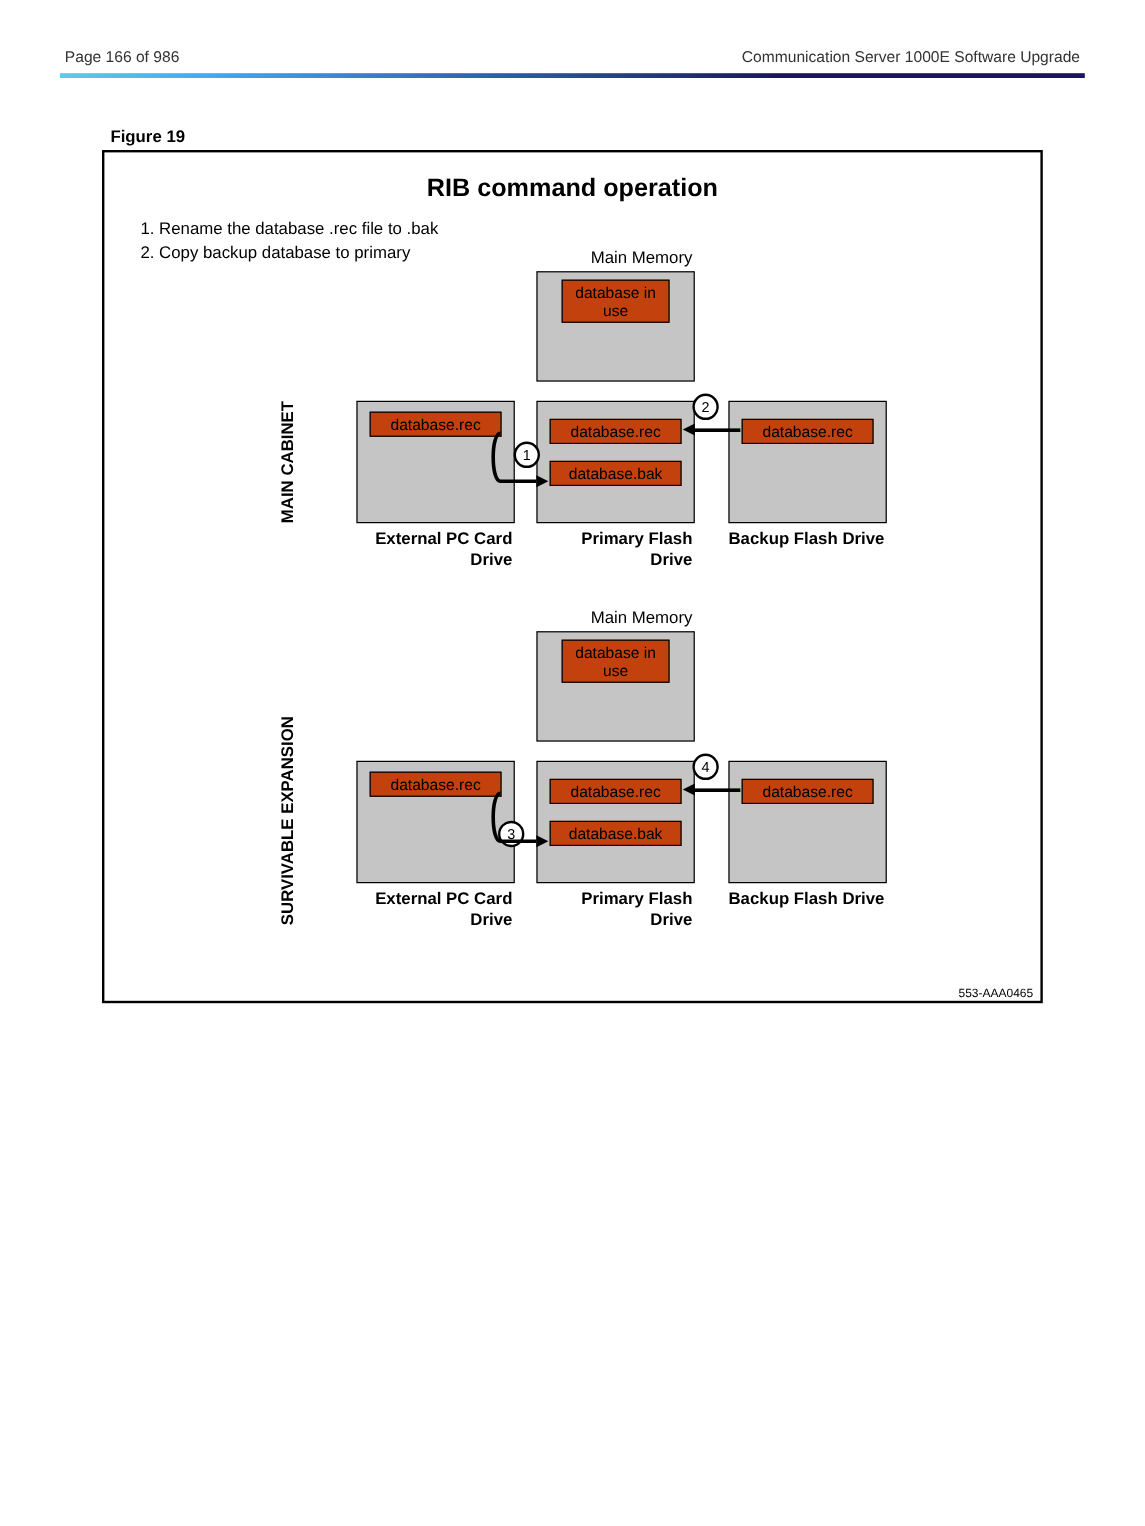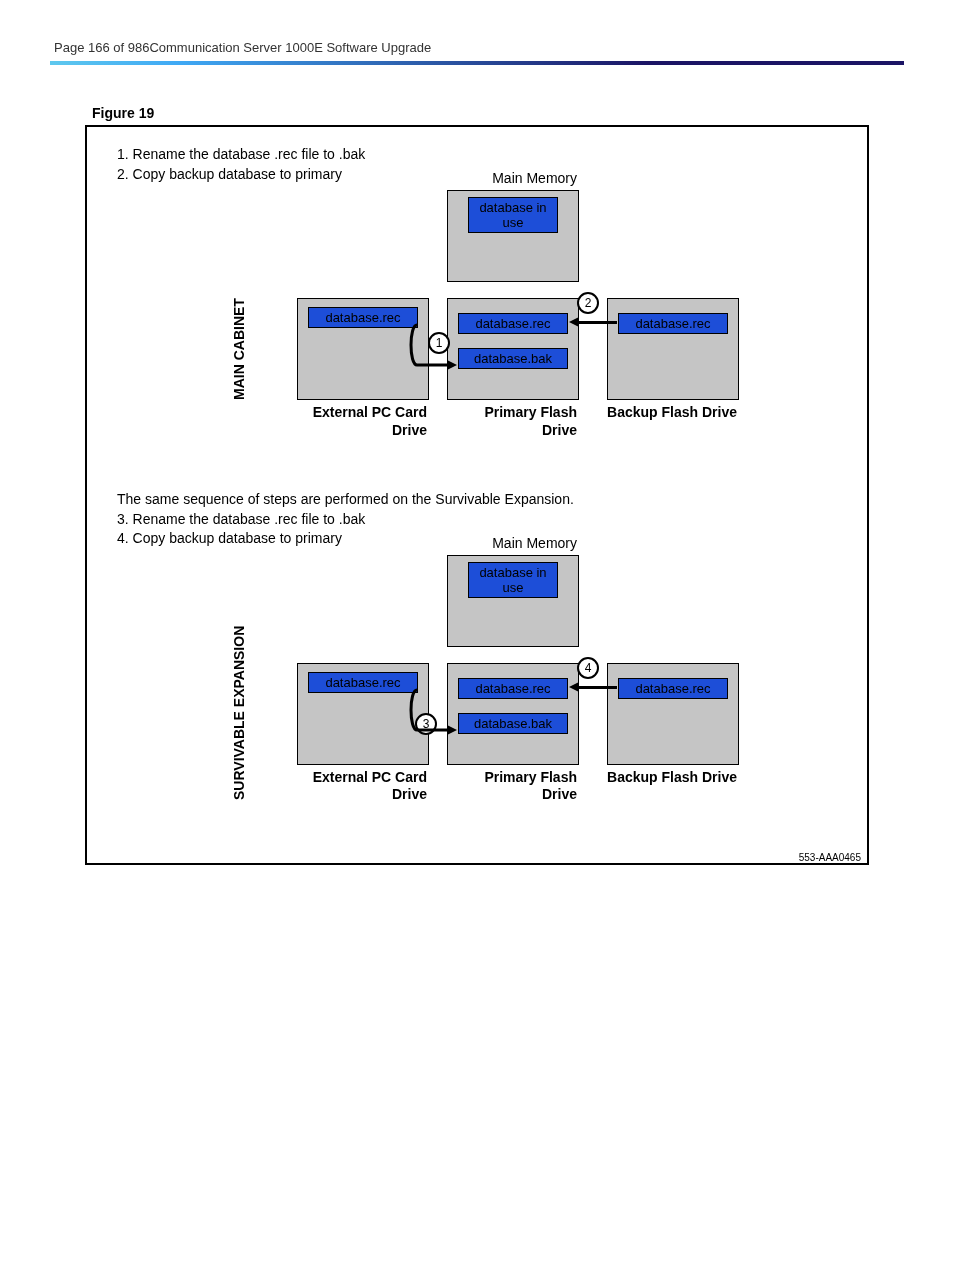--- a/index.html
+++ b/index.html
@@ -1,27 +1,27 @@
 <!DOCTYPE html>
 <html><head>
 <meta charset="utf-8">
 <style>
 body{margin:0;padding:0;font-family:Arial,Helvetica,sans-serif;background:#fff;width:954px}
 .page{padding:40px 50px}
 .header-rule{height:4px;background:linear-gradient(to right,#5ec8ee 0%,#3fa9f5 15%,#1b1464 70%,#1b1464 100%);margin-bottom:40px}
-.page-header{display:flex;font-size:13px;color:#333;margin-bottom:6px;padding:0 4px}
+.page-header{display:flex;justify-content:space-between;font-size:13px;color:#333;margin-bottom:6px;padding:0 4px}
 .figure-box{border:2px solid #000;padding:18px 30px 8px 30px;margin:0 auto;width:720px;background:#fff;position:relative}
 .fig-title{text-align:center;font-weight:bold;font-size:21px;margin-bottom:12px}
 .steps{font-size:14px;font-weight:normal;line-height:1.4;margin-bottom:6px}
 .layout{position:relative;height:300px}
 .vlabel{position:absolute;left:114px;top:120px;transform:rotate(-90deg);transform-origin:left top;font-weight:bold;font-size:14px;white-space:nowrap}
 .box{position:absolute;background:#c5c5c5;border:1px solid #000}
 .mem{left:330px;top:0;width:130px;height:90px}
 .mem-label{position:absolute;left:330px;top:-20px;width:130px;text-align:right;font-size:14px}
-.inner{background:#1d4ed8;border:1px solid #000;font-size:13px;text-align:center;padding:2px 4px;margin:4px auto;display:block}
+.inner{background:#c2410c;border:1px solid #000;font-size:13px;text-align:center;padding:2px 4px;margin:4px auto;display:block}
 .drv{top:108px;width:130px;height:100px}
 .ext{left:180px}
 .pri{left:330px}
 .bak{left:490px}
 .drv-label{position:absolute;top:214px;width:130px;text-align:right;font-size:14px;line-height:1.25}
 .num{position:absolute;width:18px;height:18px;border:2px solid #000;border-radius:50%;font-size:12px;text-align:center;line-height:18px;background:#fff;font-weight:normal}
 .arrow{position:absolute;background:#000}
 .arrow-head-r{position:absolute;width:0;height:0;border-top:5px solid transparent;border-bottom:5px solid transparent;border-right:10px solid #000}
 .svg-arrow{position:absolute;overflow:visible}
 .drawing-id{position:absolute;right:6px;bottom:0;font-size:10px}
@@ -33,20 +33,21 @@
 <div class="page">
   <div class="page-header">
     <span>Page 166 of 986</span>
     <span>Communication Server 1000E Software Upgrade</span>
   </div>
   <div class="header-rule"></div>
 
   <div class="fig-caption"><b>Figure 19</b></div>
 
   <div class="figure-box">
+    <div class="fig-title">RIB command operation</div>
 
     <div class="steps">
       <div>1. Rename the database .rec file to .bak</div>
       <div>2. Copy backup database to primary</div>
     </div>
 
     <div class="layout">
       <div class="vlabel" style="top:210px">MAIN CABINET</div>
       <div class="mem-label">Main Memory</div>
       <div class="box mem">
@@ -70,25 +71,20 @@
       <svg class="svg-arrow" style="left:290px;top:130px" width="55" height="60">
         <path d="M10,5 C2,5 2,45 10,45 L40,45" stroke="#000" stroke-width="3" fill="none"></path>
         <polygon points="40,40 50,45 40,50" fill="#000"></polygon>
       </svg>
 
       <div class="num" style="left:460px;top:102px">2</div>
       <div class="arrow" style="left:460px;top:131px;width:40px;height:3px"></div>
       <div class="arrow-head-r" style="left:452px;top:127px"></div>
     </div>
 
-    <div class="steps">
-      <div>The same sequence of steps are performed on the Survivable Expansion.</div>
-      <div>3. Rename the database .rec file to .bak</div>
-      <div>4. Copy backup database to primary</div>
-    </div>
 
     <div class="layout">
       <div class="vlabel" style="top:245px">SURVIVABLE EXPANSION</div>
       <div class="mem-label">Main Memory</div>
       <div class="box mem">
         <div class="inner" style="width:80px;margin-top:6px">database in use</div>
       </div>
       <div class="box drv ext">
         <div class="inner" style="width:100px;margin-top:8px">database.rec</div>
       </div>

